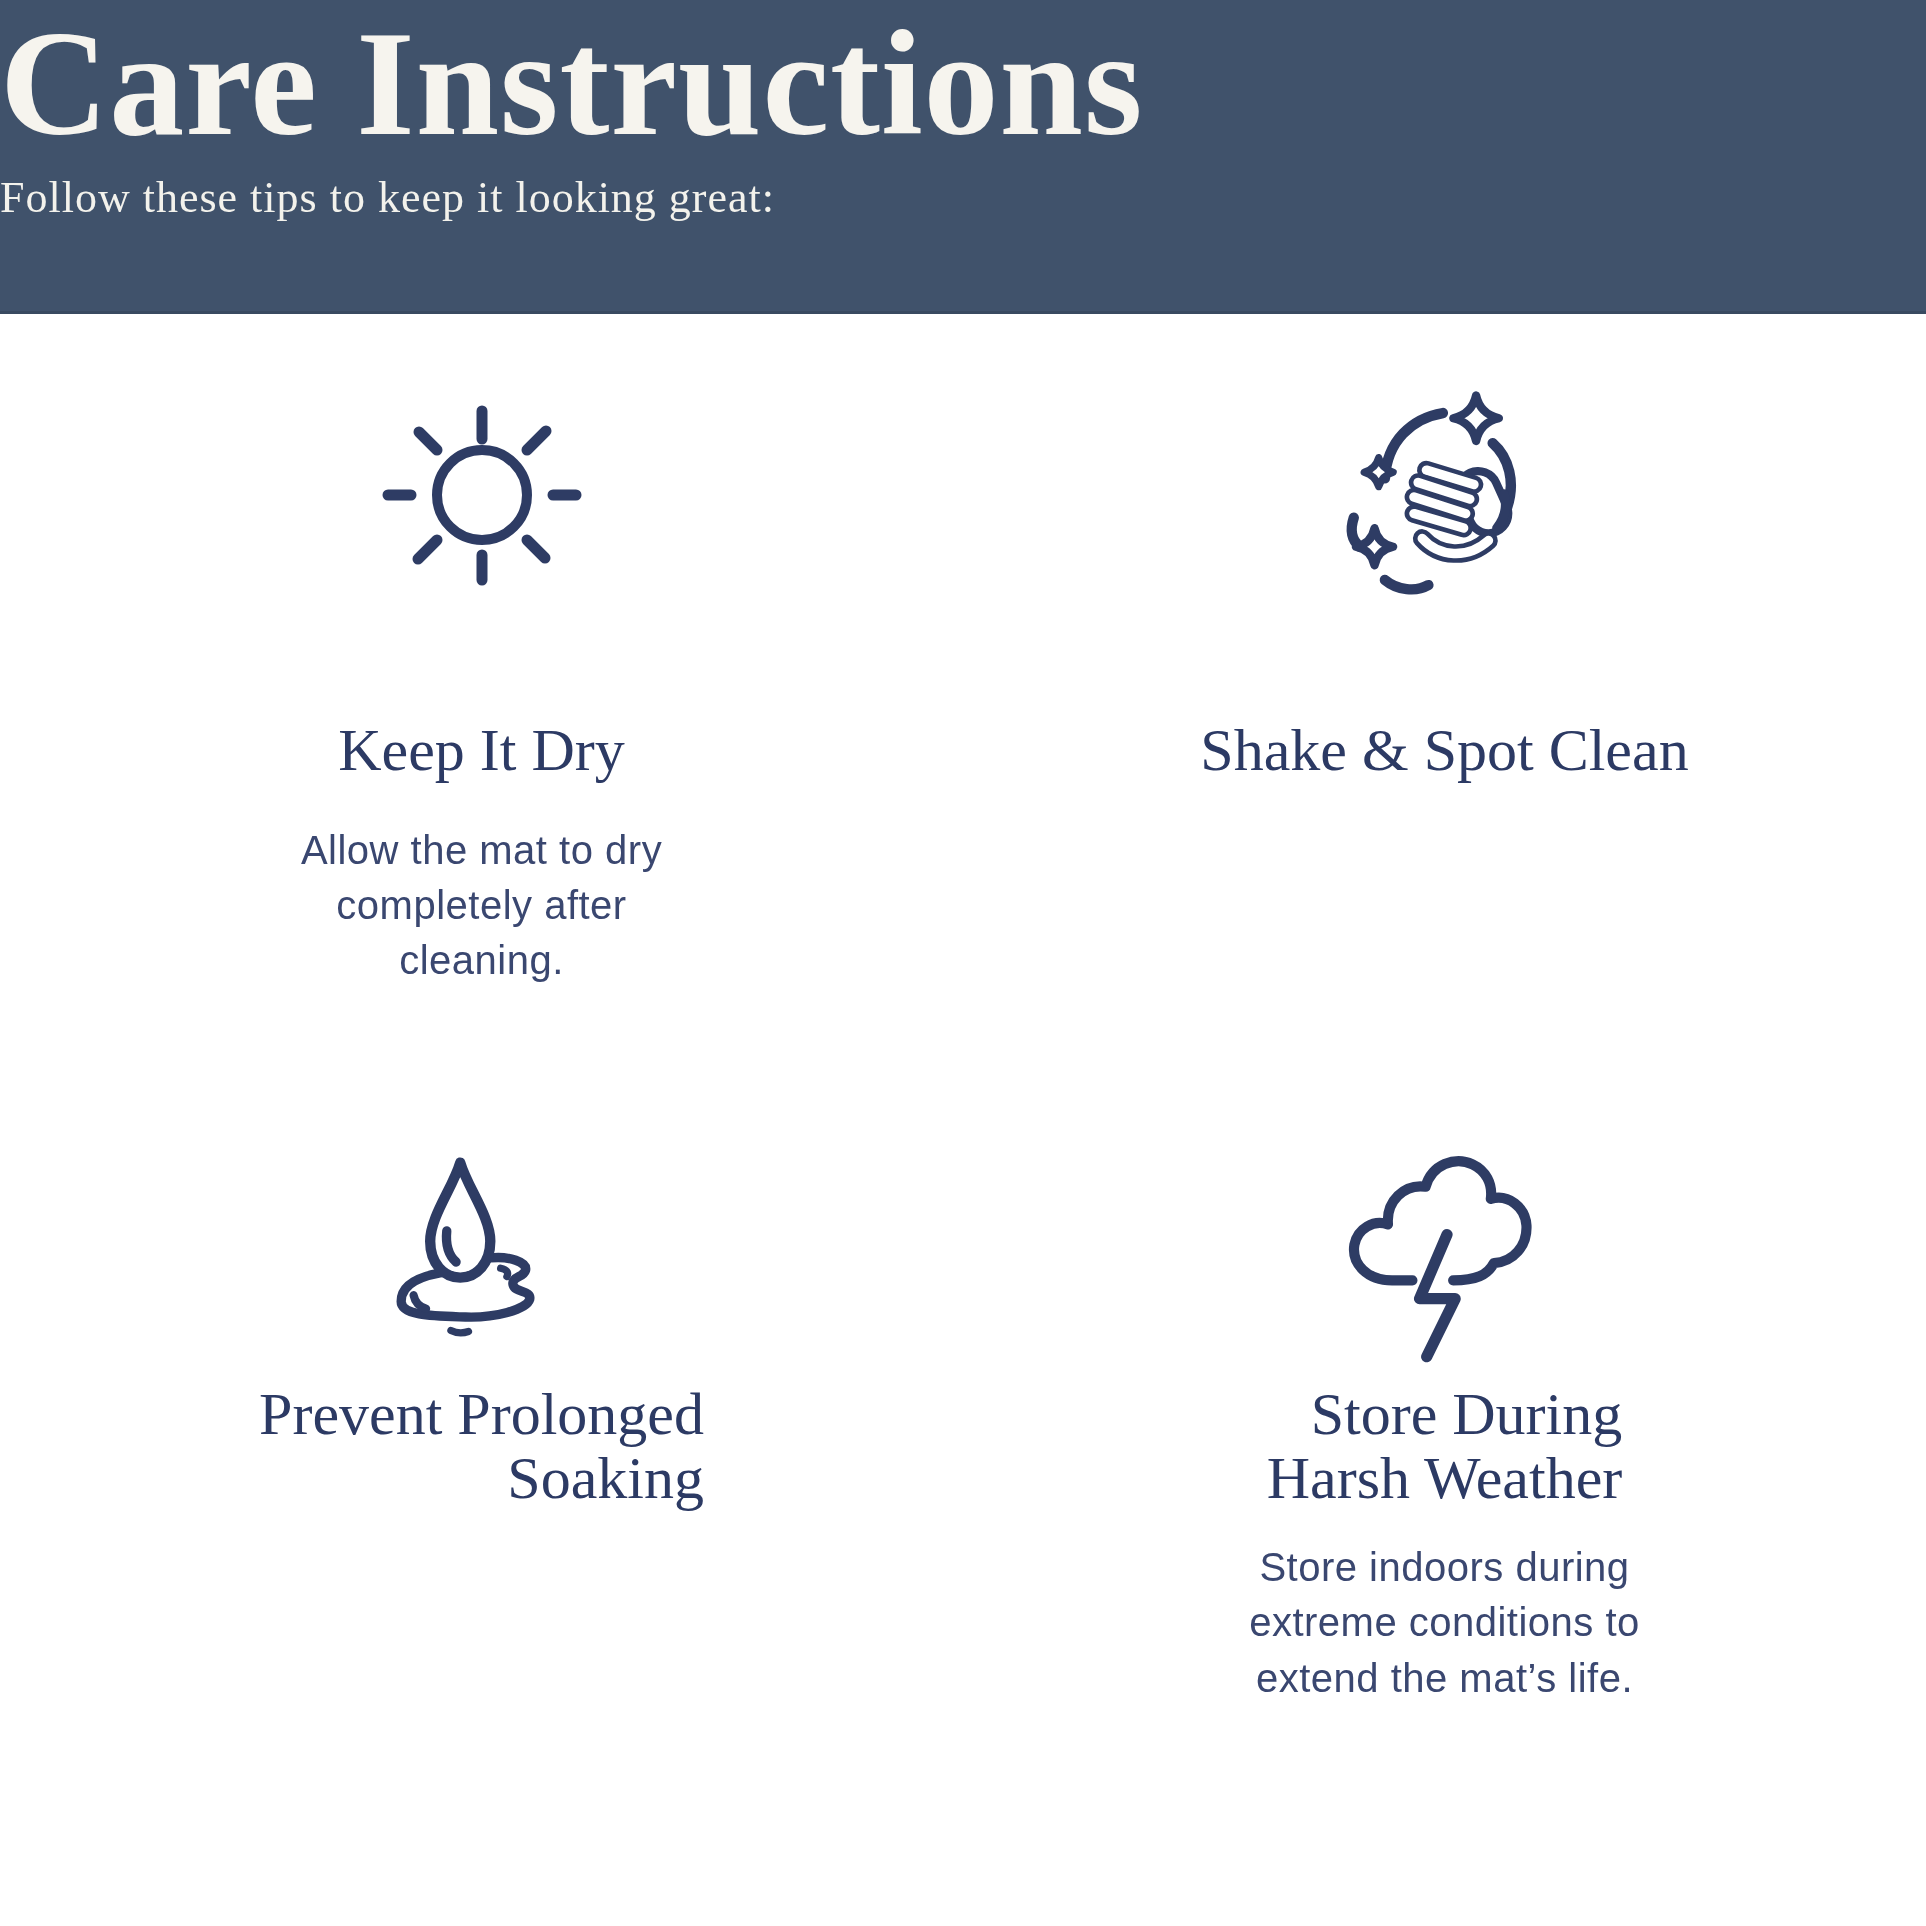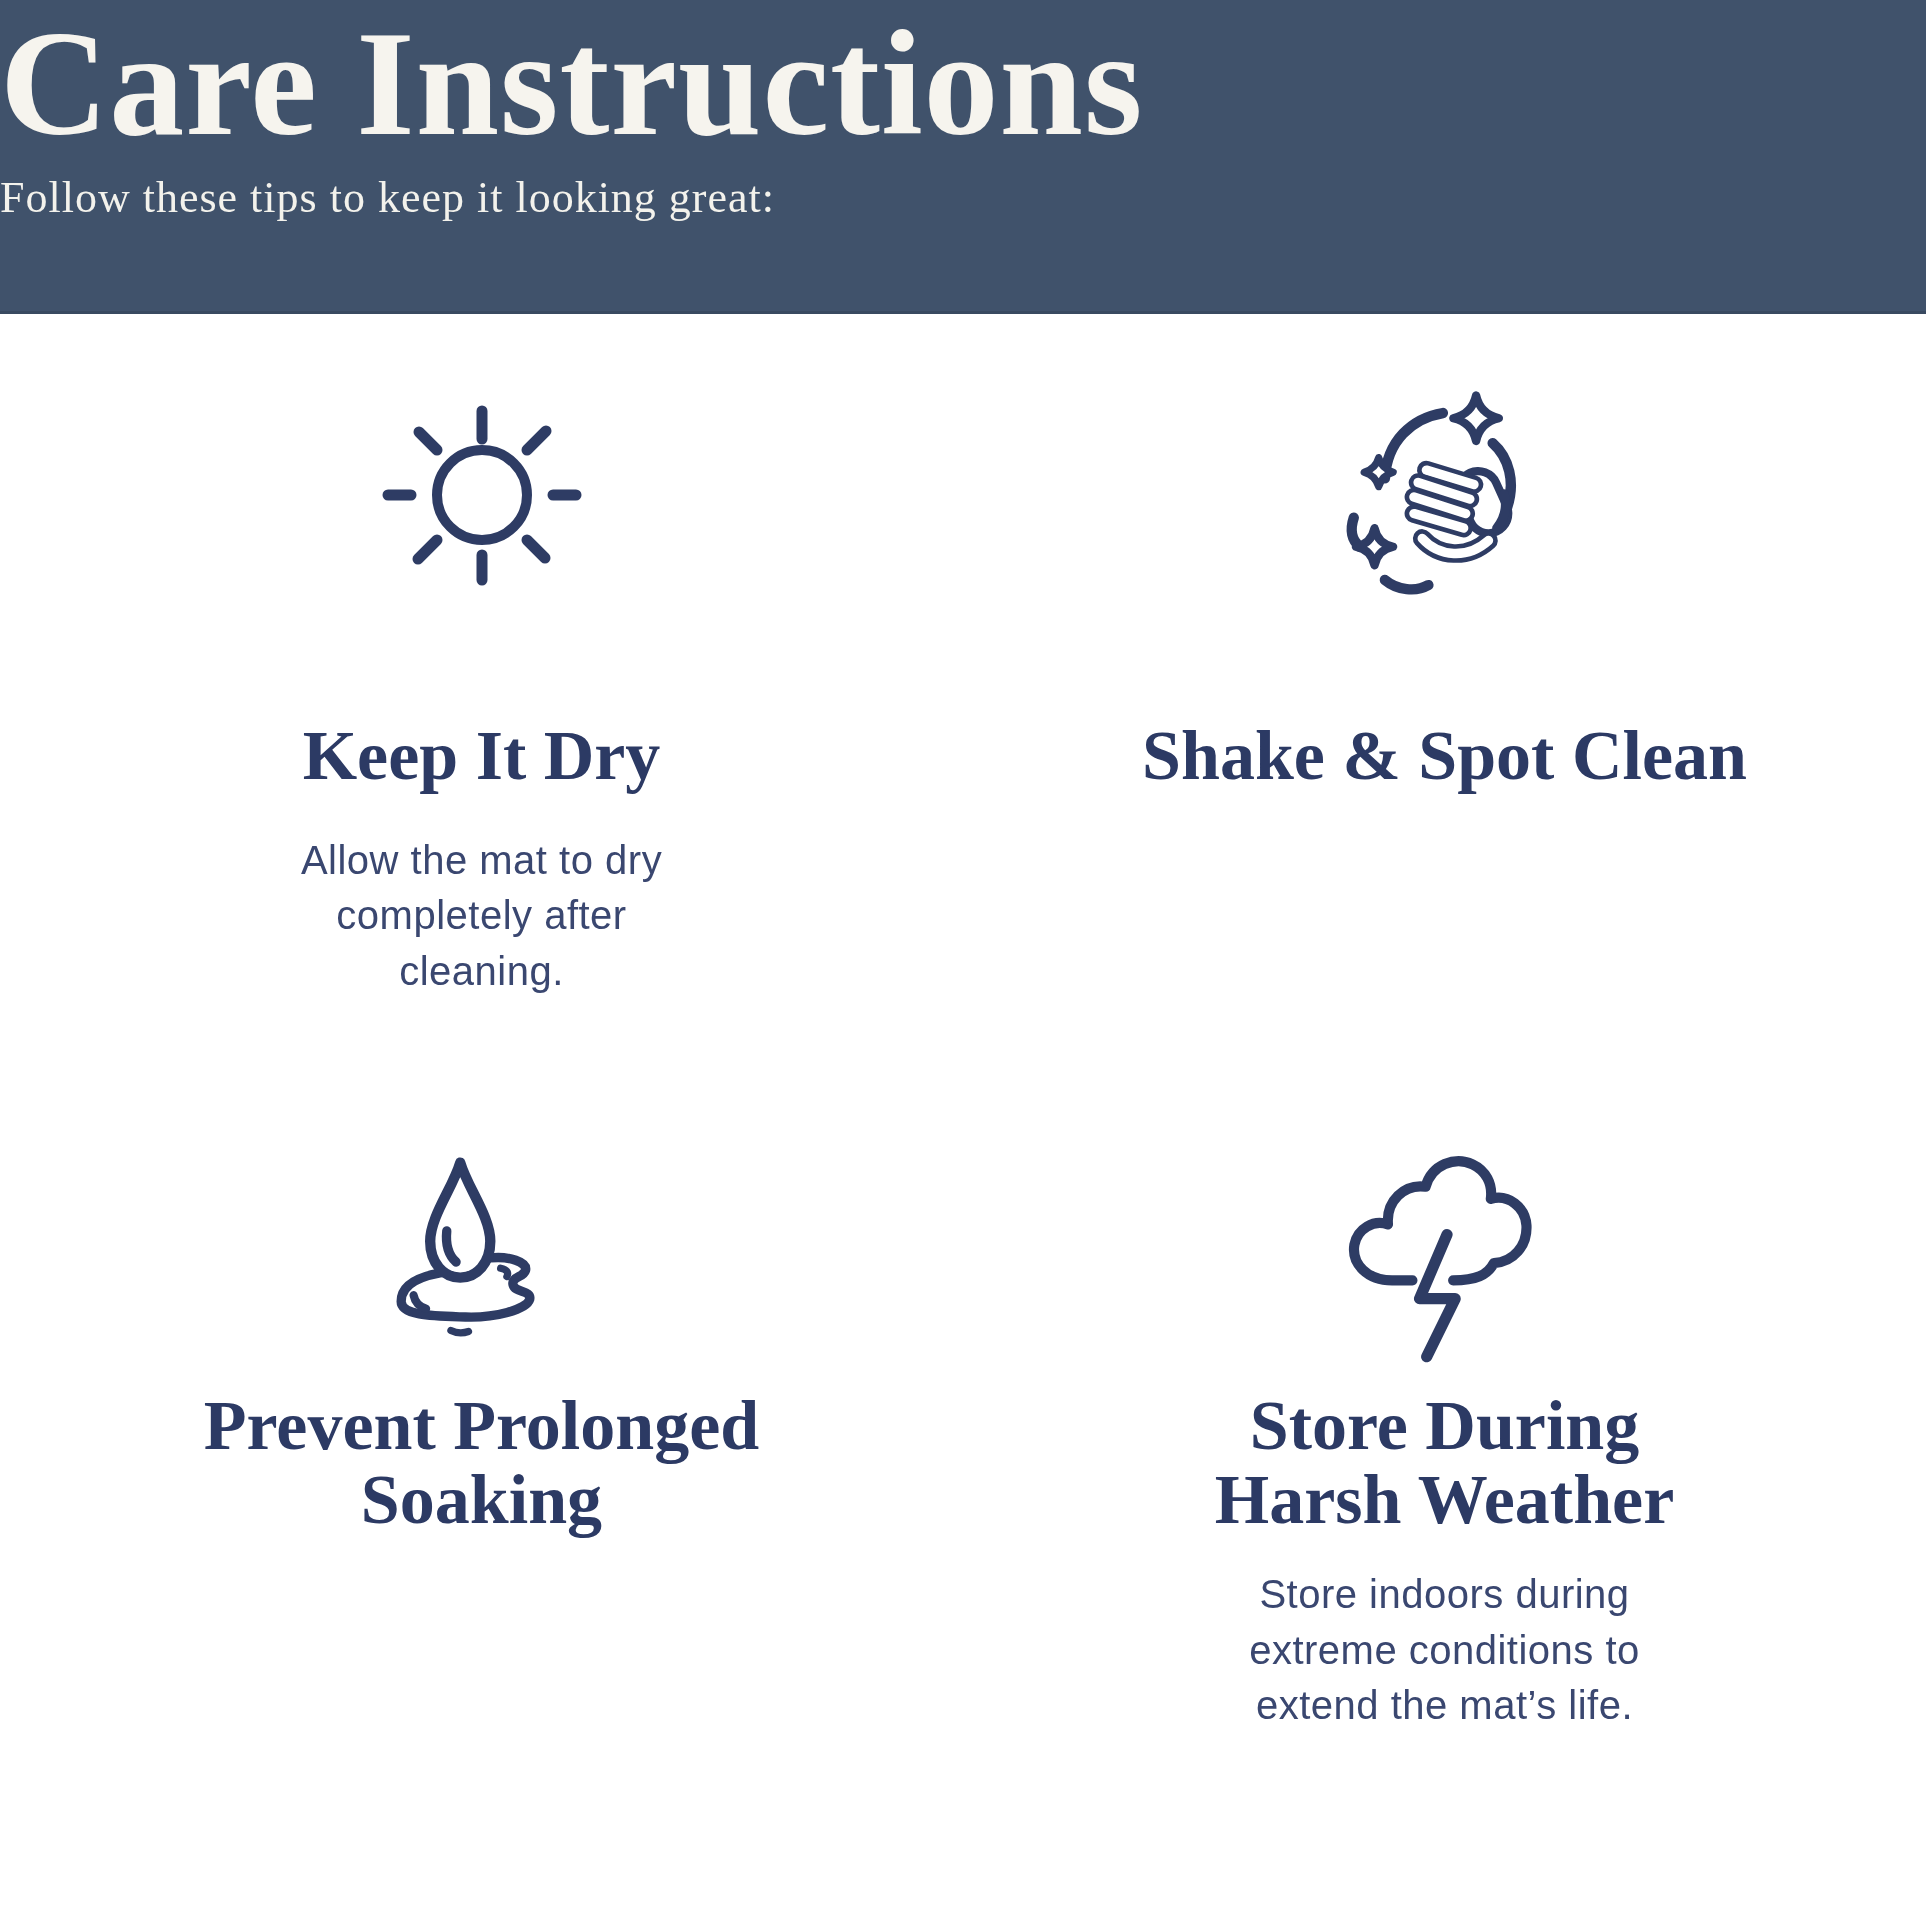--- a/index.html
+++ b/index.html
@@ -50,28 +50,28 @@
     height:223px;
     display:flex;
     align-items:center;
     justify-content:center;
   }
   .r1 .icon-box { margin-top:71px; }
   .r2 .icon-box { margin-top:59px; }
   .card h2 {
     margin:0;
     font-family:"Liberation Serif", serif;
-    font-weight:700;
-    font-size:70px;
+    font-weight:400;
+    font-size:60px;
     line-height:1.06;
     color:#2c3a64;
     white-space:pre-line;
   }
   .r1 h2 { margin-top:111px; }
-  .r2 h2 { margin-top:18px; }
+  .r2 h2 { margin-top:12px;text-align:right; }
   .card p {
     margin:0;
     font-size:40px;
     line-height:1.38;
     color:#3a4770;
     white-space:pre-line;
     letter-spacing:0.5px;
   }
   .r1 p { margin-top:40px; }
   .r2 p { margin-top:30px; }

